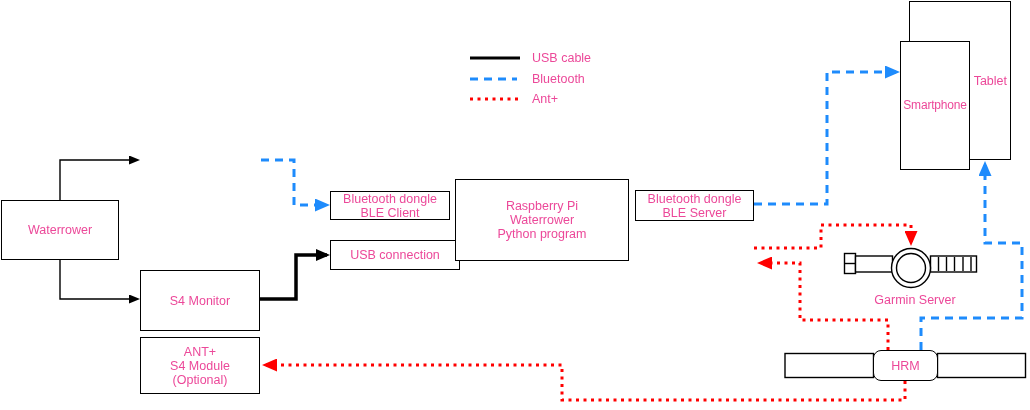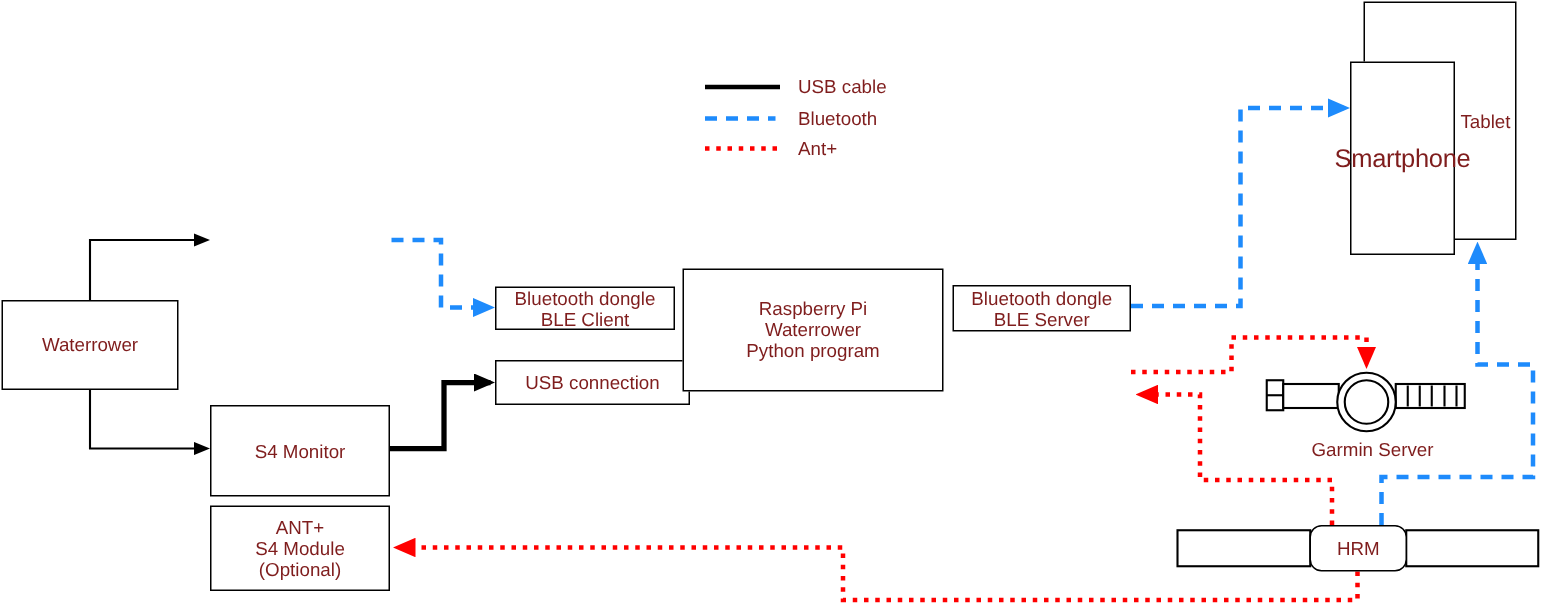--- a/index.html
+++ b/index.html
@@ -1,29 +1,29 @@
 <!DOCTYPE html>
 <html><head>
 <meta charset="utf-8">
 <style>
   html,body{margin:0;padding:0;background:#fff;}
   #canvas{
     position:relative;width:1030px;height:410px;background:#fff;overflow:hidden;
-    font-family:"Liberation Sans",sans-serif;font-size:12.5px;color:#7f1d1d;
+    font-family:"Liberation Sans",sans-serif;font-size:12.5px;color:#ec4899;
   }
   #wires{position:absolute;left:0;top:0;}
   .node{
     position:absolute;background:#fff;border:1.4px solid #000;box-sizing:border-box;
     display:flex;flex-direction:column;align-items:center;justify-content:center;
     text-align:center;line-height:1.12;white-space:nowrap;
   }
   .plain{position:absolute;transform:translateY(-50%);white-space:nowrap;}
   .center-text{text-align:center;}
   .tablet-node{align-items:flex-end;padding-right:3px;}
-  .smartphone-label{font-size:17px;letter-spacing:-0.2px;}
+  .smartphone-label{font-size:12px;letter-spacing:-0.2px;}
   .hrm-node{border-radius:8px;text-align:right;}
 </style>
 </head>
 <body>
 
 <div id="canvas">
 
   <svg id="wires" width="1030" height="410" viewBox="0 0 1030 410">
     <defs>
       <marker id="arrowSmBlack" markerUnits="userSpaceOnUse" markerWidth="11" markerHeight="9" refX="8" refY="4.5" orient="auto">

